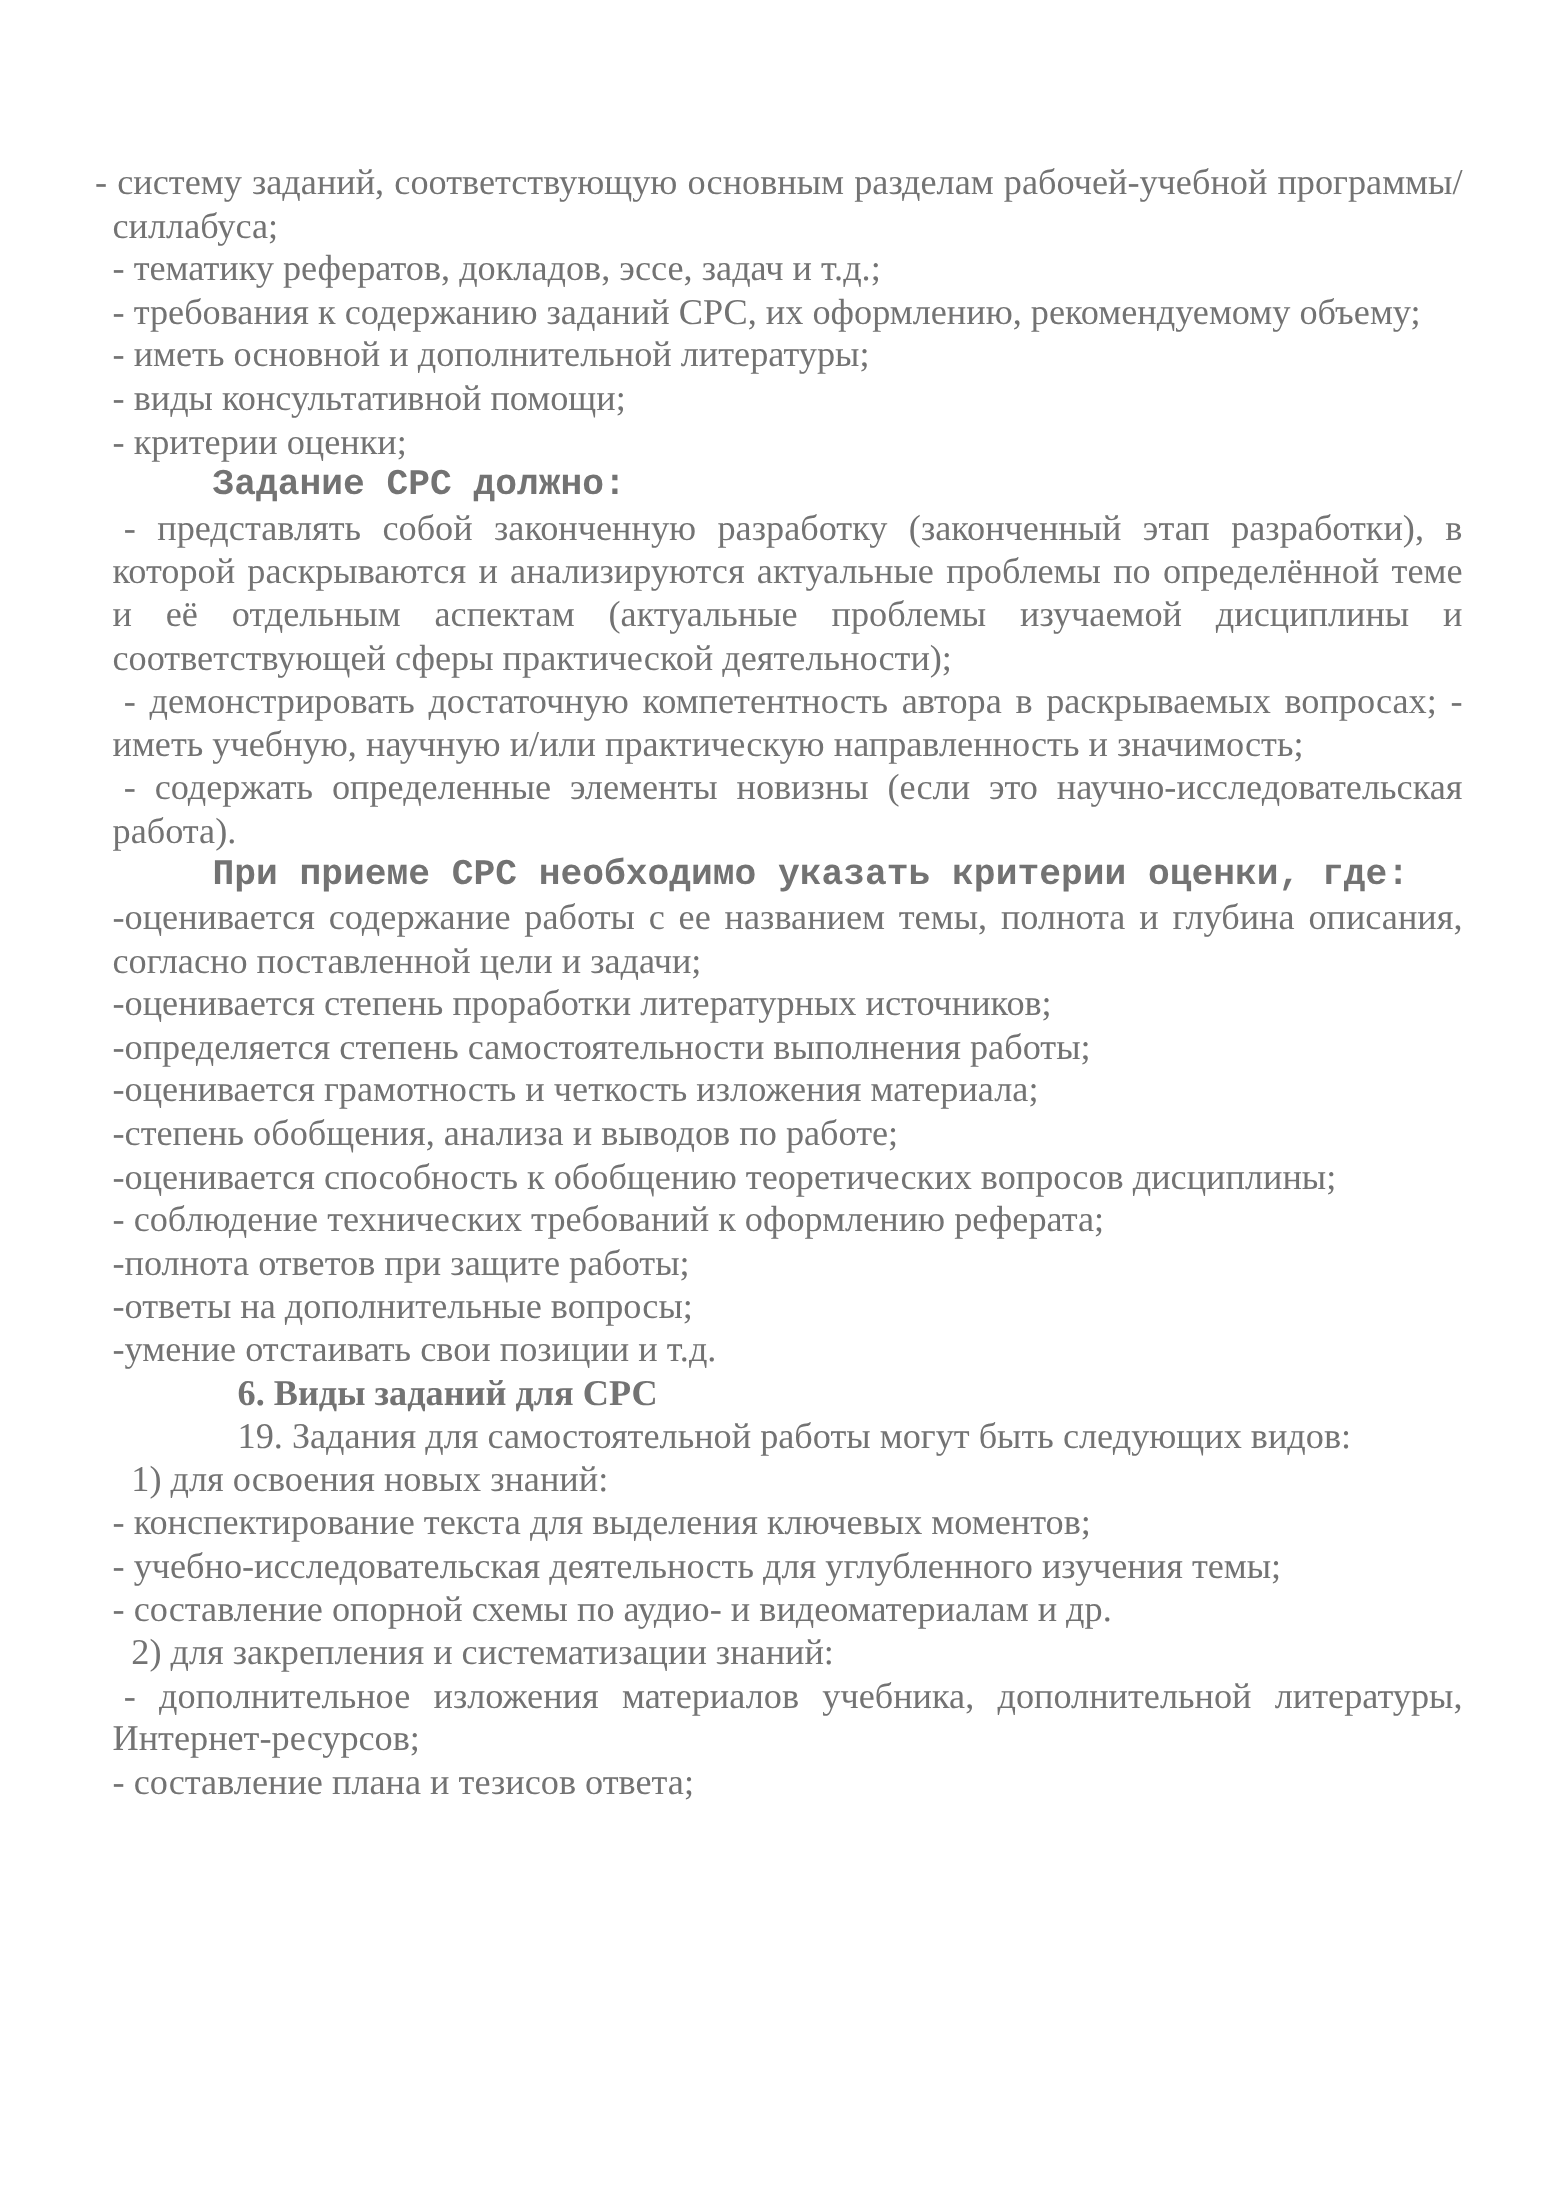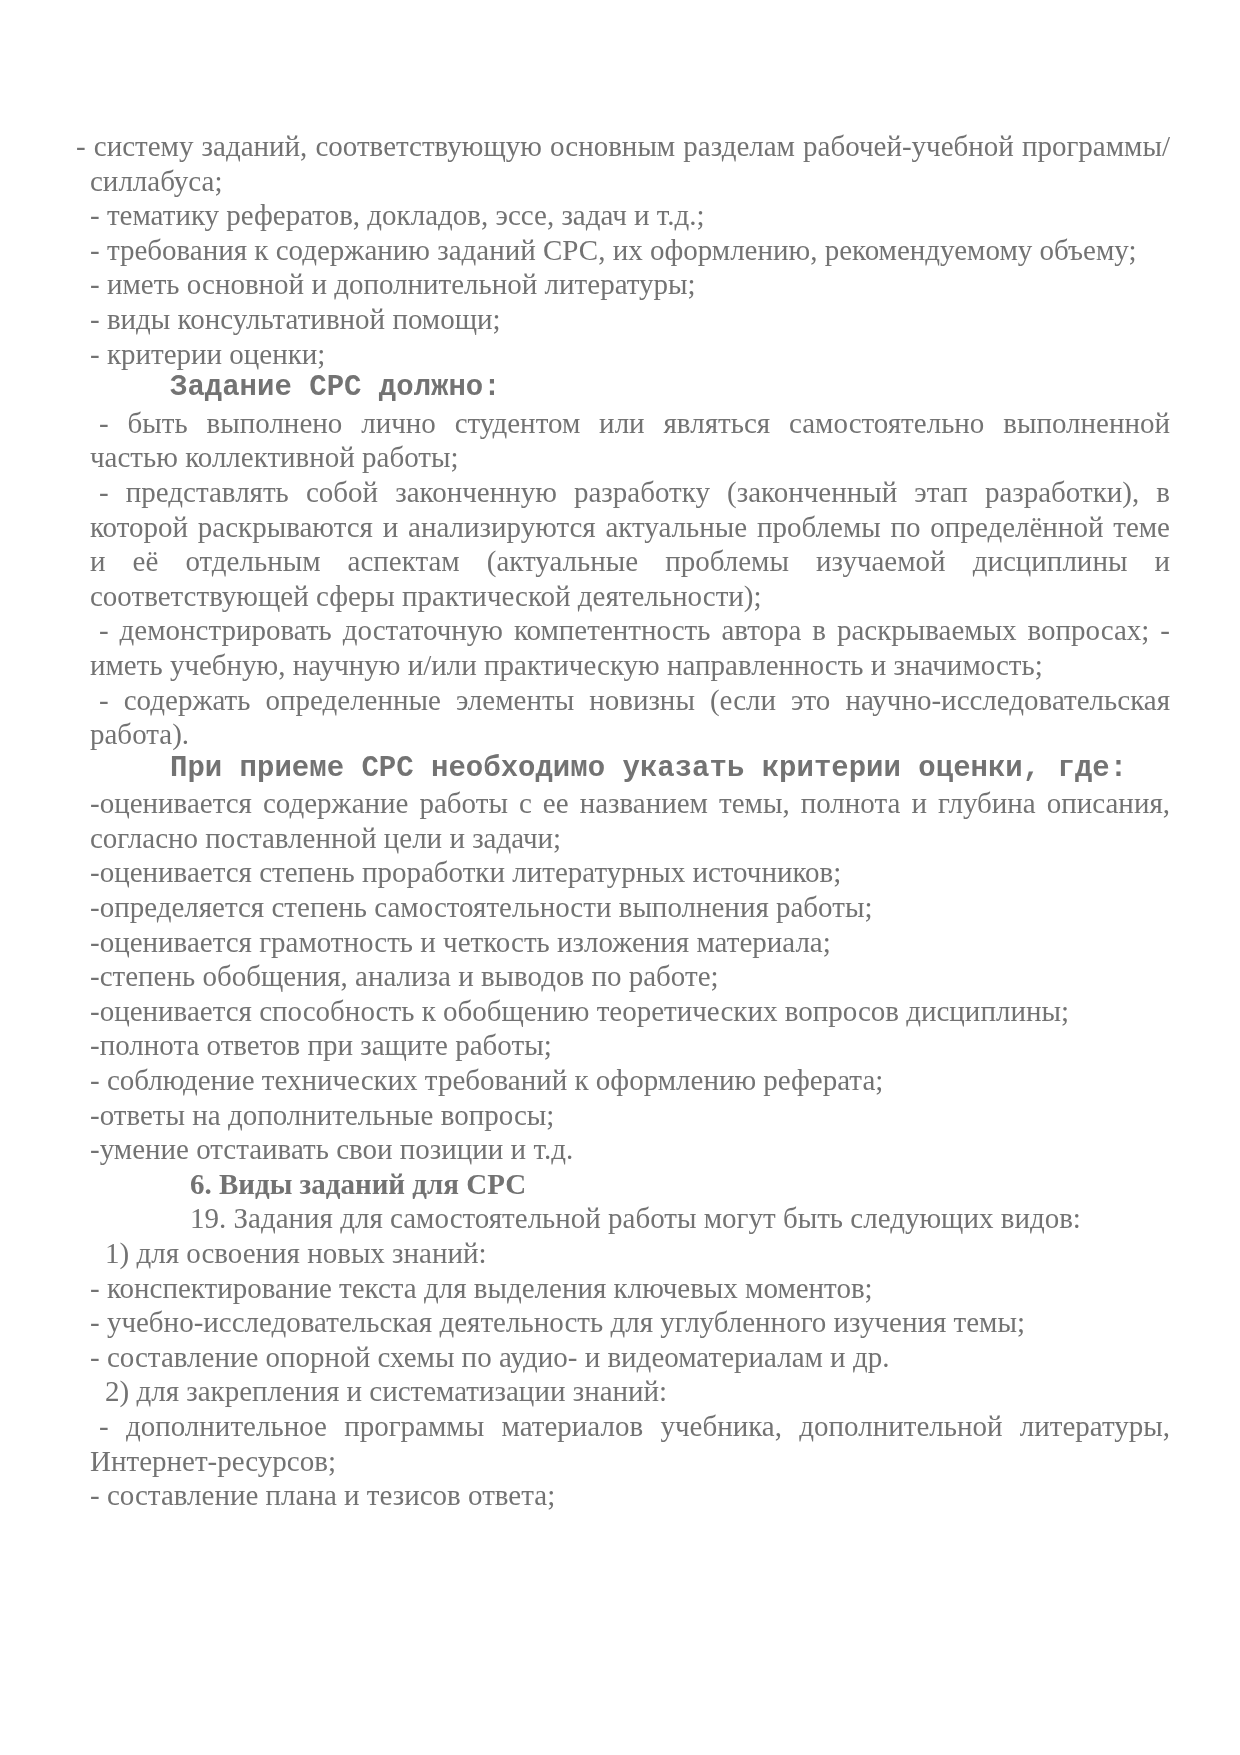--- a/index.html
+++ b/index.html
@@ -69,38 +69,37 @@
 
 <div class="page">
   <div class="content" id="doc-content">
       <p class="p-hang">- систему заданий, соответствующую основным разделам рабочей-учебной программы/силлабуса;</p>
       <p class="p-item">- тематику рефератов, докладов, эссе, задач и т.д.;</p>
       <p class="p-item">- требования к содержанию заданий СРС, их оформлению, рекомендуемому объему;</p>
       <p class="p-item">- иметь основной и дополнительной литературы;</p>
       <p class="p-item">- виды консультативной помощи;</p>
       <p class="p-item">- критерии оценки;</p>
       <p class="p-sub">Задание СРС должно:</p>
-      <p class="p-ind">- быть выполнено лично студентом или являться самостоятельно выполненной частью коллективной работы;</p>
       <p class="p-ind">- представлять собой законченную разработку (законченный этап разработки), в которой раскрываются и анализируются актуальные проблемы по определённой теме и её отдельным аспектам (актуальные проблемы изучаемой дисциплины и соответствующей сферы практической деятельности);</p>
       <p class="p-ind">- демонстрировать достаточную компетентность автора в раскрываемых вопросах; - иметь учебную, научную и/или практическую направленность и значимость;</p>
       <p class="p-ind">- содержать определенные элементы новизны (если это научно-исследовательская работа).</p>
       <p class="p-sub">При приеме СРС необходимо указать критерии оценки, где:</p>
       <p class="p-item">-оценивается содержание работы с ее названием темы, полнота и глубина описания, согласно поставленной цели и задачи;</p>
       <p class="p-item">-оценивается степень проработки литературных источников;</p>
       <p class="p-item">-определяется степень самостоятельности выполнения работы;</p>
       <p class="p-item">-оценивается грамотность и четкость изложения материала;</p>
       <p class="p-item">-степень обобщения, анализа и выводов по работе;</p>
       <p class="p-item">-оценивается способность к обобщению теоретических вопросов дисциплины;</p>
+      <p class="p-item">- соблюдение технических требований к оформлению реферата;</p>
       <p class="p-item">-полнота ответов при защите работы;</p>
-      <p class="p-item">- соблюдение технических требований к оформлению реферата;</p>
       <p class="p-item">-ответы на дополнительные вопросы;</p>
       <p class="p-item">-умение отстаивать свои позиции и т.д.</p>
       <p class="p-section">6. Виды заданий для СРС</p>
       <p class="p-19">19. Задания для самостоятельной работы могут быть следующих видов:</p>
       <p class="p-num">1) для освоения новых знаний:</p>
       <p class="p-item">- конспектирование текста для выделения ключевых моментов;</p>
       <p class="p-item">- учебно-исследовательская деятельность для углубленного изучения темы;</p>
       <p class="p-item">- составление опорной схемы по аудио- и видеоматериалам и др.</p>
       <p class="p-num">2) для закрепления и систематизации знаний:</p>
-      <p class="p-ind">- дополнительное программы материалов учебника, дополнительной литературы, Интернет-ресурсов;</p>
+      <p class="p-ind">- дополнительное изложения материалов учебника, дополнительной литературы, Интернет-ресурсов;</p>
       <p class="p-item">- составление плана и тезисов ответа;</p>
     </div>
 </div>
 
 </body></html>

